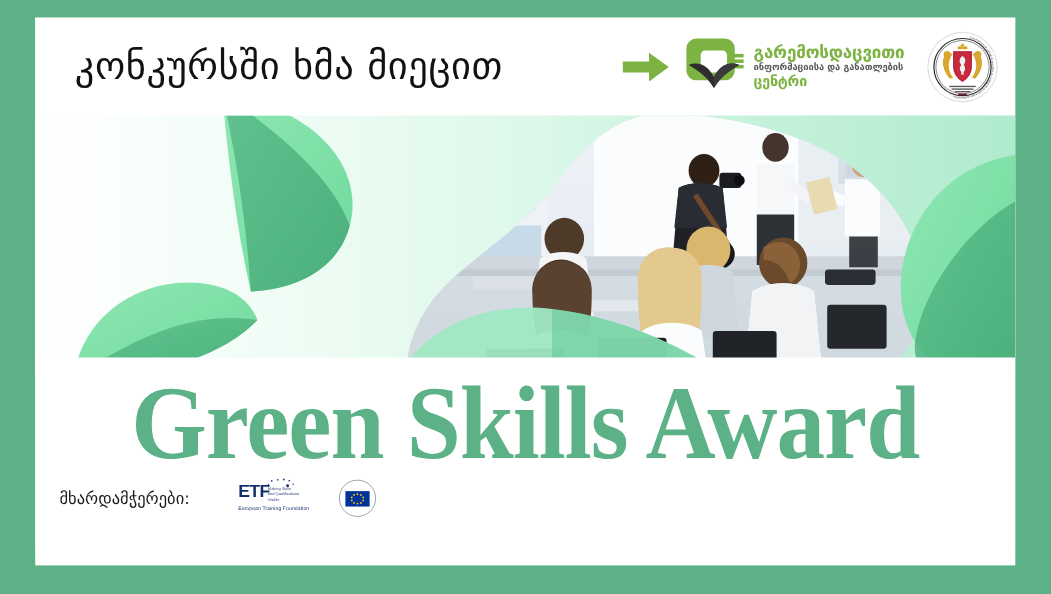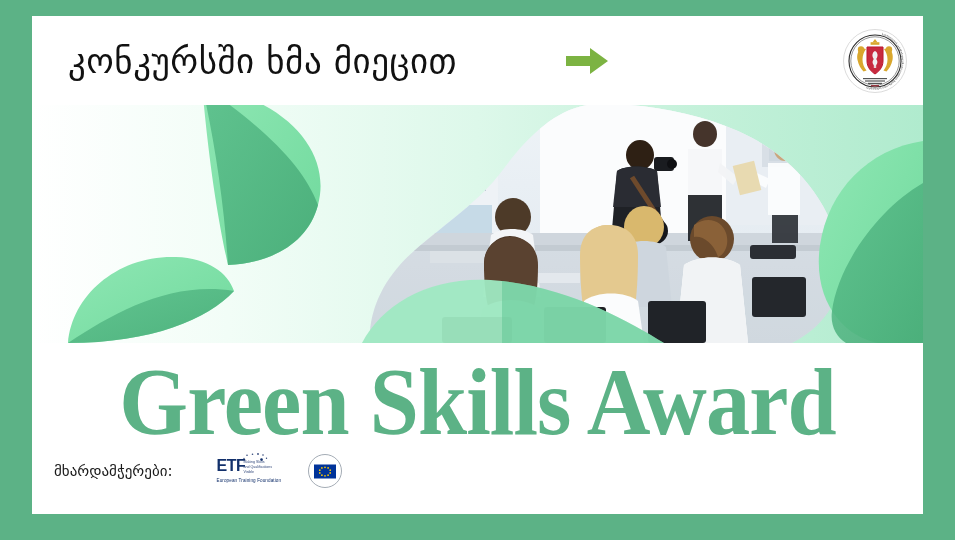--- a/index.html
+++ b/index.html
@@ -88,21 +88,21 @@
     left:0; top:89px;
     width:891px; height:238px;
     overflow:hidden;
     background:linear-gradient(to right,#ffffff 0%, #f3fdf7 25%, #e2f9ec 55%, #c9f2dc 78%, #b4ecd0 100%);
   }
   #photo-band svg { position:absolute; left:0; top:0; }
 
   
   #title-band {
     position:absolute;
-    left:0; top:327px;
+    left:0; top:309px;
     width:891px; height:171px;
     background:#ffffff;
   }
   #award-title {
     position:absolute;
     left:0; right:0; top:12px;
     text-align:center;
     font-family:"Liberation Serif", serif;
     font-weight:bold;
     font-size:95px;
@@ -160,20 +160,38 @@
     <div id="header-band">
 
       <div id="headline">კონკურსში ხმა მიეცით</div>
 
       <span id="arrow-icon">
         <svg viewBox="0 0 42 26" width="42" height="26">
           <path d="M0 8 H24 V0 L42 13 L24 26 V18 H0 Z" fill="#7cb342"></path>
         </svg>
       </span>
 
+      <div id="eiec-logo">
+        <span class="eiec-mark">
+          <svg viewBox="0 0 56 56" width="56" height="56">
+            <rect x="2" y="2" width="44" height="38" rx="9" ry="9" fill="#7cb342"></rect>
+            <rect x="15" y="13" width="24" height="20" rx="4" ry="4" fill="#ffffff"></rect>
+            <rect x="39" y="16" width="15" height="3.2" fill="#7cb342"></rect>
+            <rect x="39" y="21" width="15" height="3.2" fill="#7cb342"></rect>
+            <rect x="39" y="26" width="15" height="3.2" fill="#7cb342"></rect>
+            <path d="M4 26 C14 22 22 27 27 37 C32 27 40 22 50 26 C44 30 36 33 27 47 C18 33 10 30 4 26 Z" fill="#2e2e2e"></path>
+            <path d="M27 37 C32 27 40 22 50 26 C44 30 36 33 27 47 Z" fill="#3a3a3a"></path>
+          </svg>
+        </span>
+        <span class="eiec-text">
+          <span class="eiec-l1">გარემოსდაცვითი</span>
+          <span class="eiec-l2">ინფორმაციისა და განათლების</span>
+          <span class="eiec-l3">ცენტრი</span>
+        </span>
+      </div>
 
       <span id="gov-emblem">
         <svg viewBox="0 0 66 66" width="66" height="66">
           <circle cx="33" cy="33" r="31.5" fill="#ffffff" stroke="#cccccc" stroke-width="0.7"></circle>
           <circle cx="33" cy="33" r="26" fill="none" stroke="#2b2b2b" stroke-width="1.1"></circle>
           <circle cx="33" cy="33" r="24.2" fill="none" stroke="#2b2b2b" stroke-width="0.5"></circle>
           <path id="arcpath" d="M33 6 A27 27 0 1 1 32.9 6" fill="none"></path>
           <text font-size="2.5" fill="#333" font-family="DejaVu Sans, sans-serif">
             <textPath href="#arcpath" startOffset="4%">საქართველოს გარემოს დაცვისა და სოფლის მეურნეობის სამინისტრო</textPath>
           </text>

